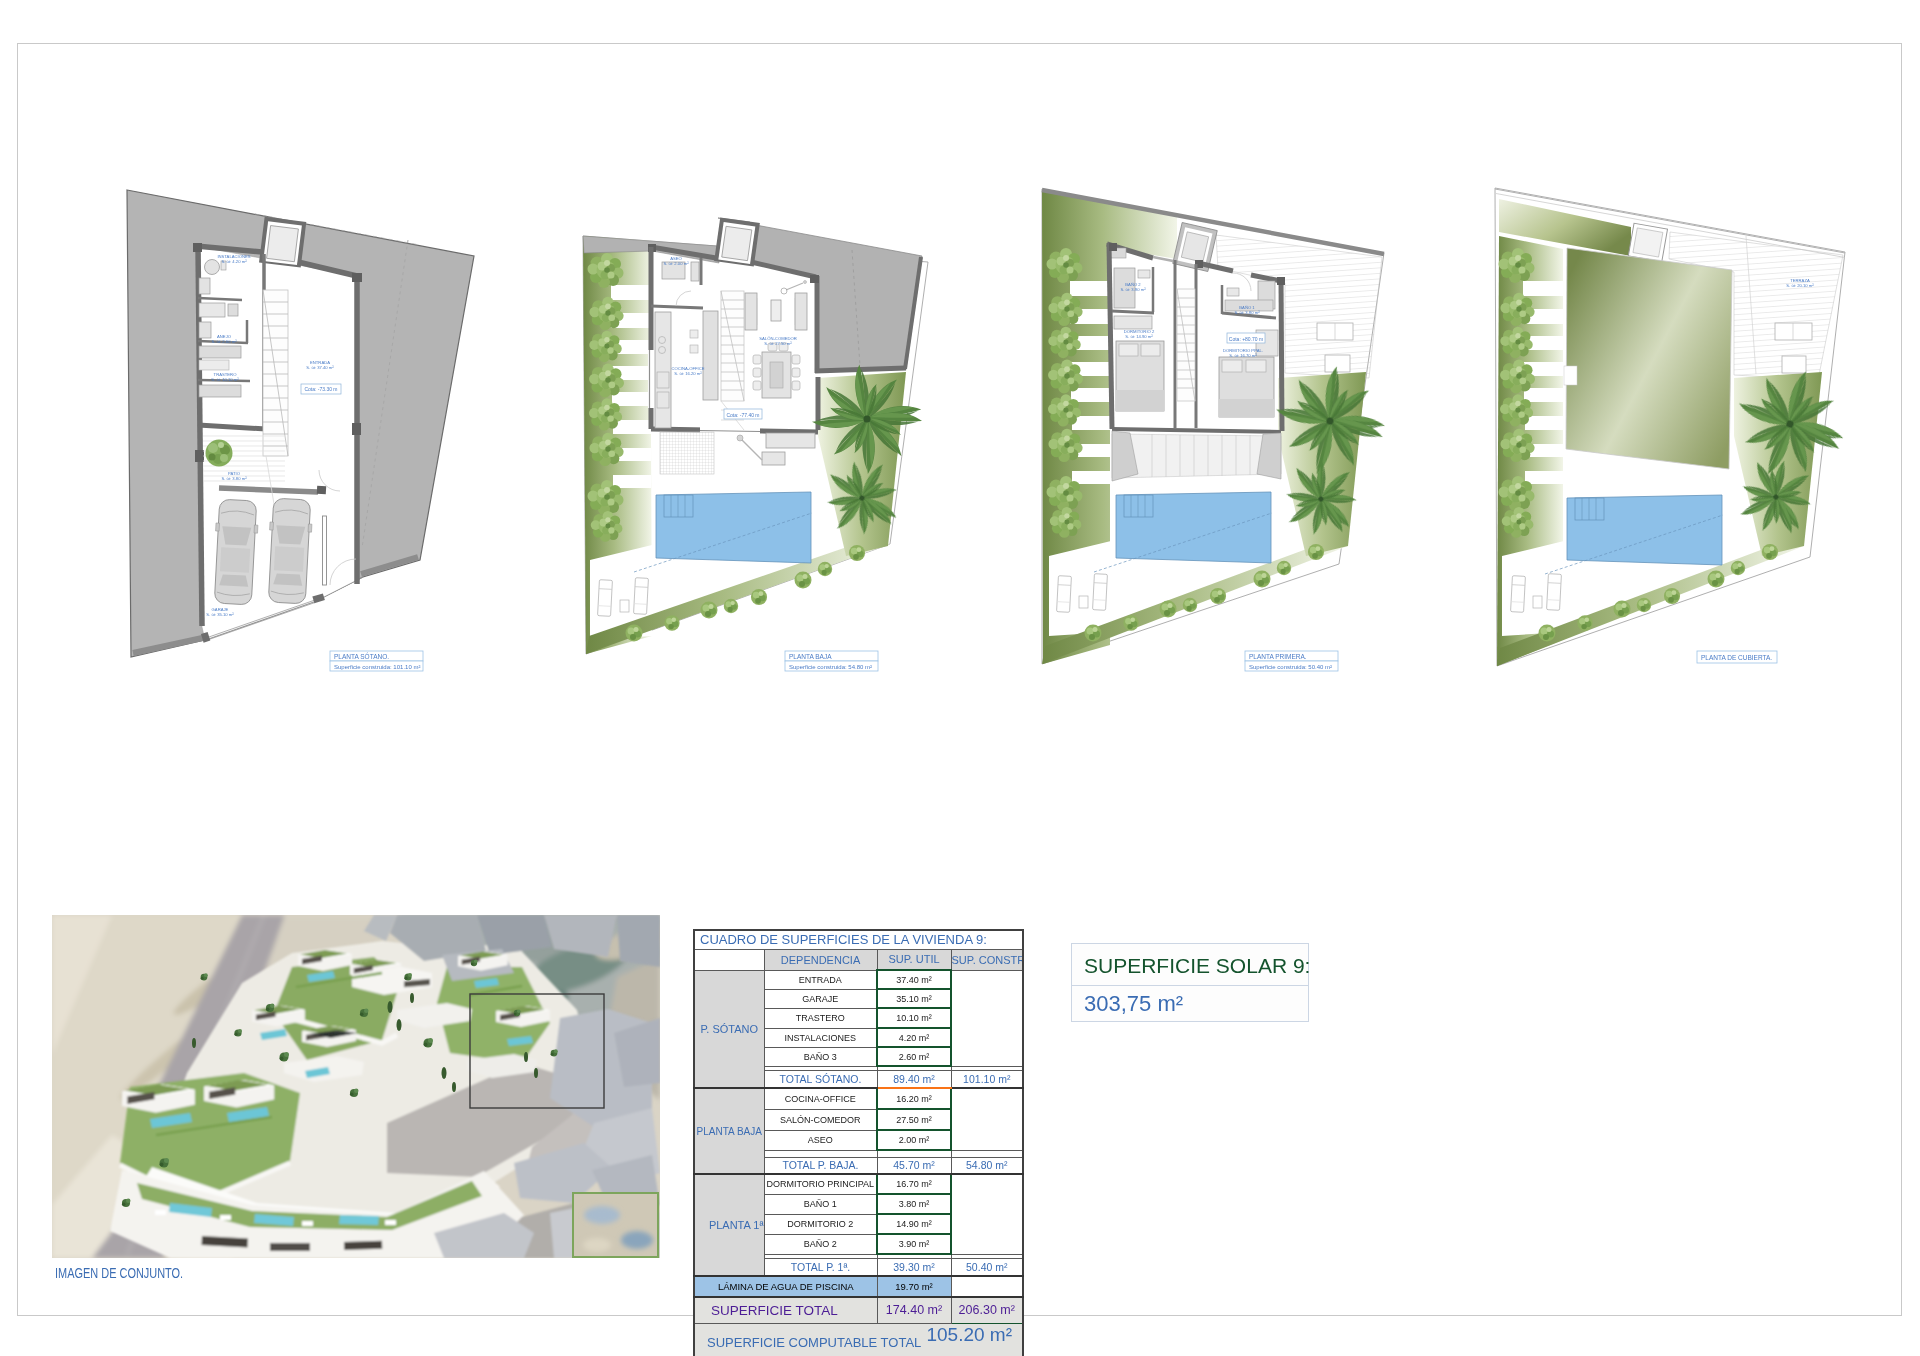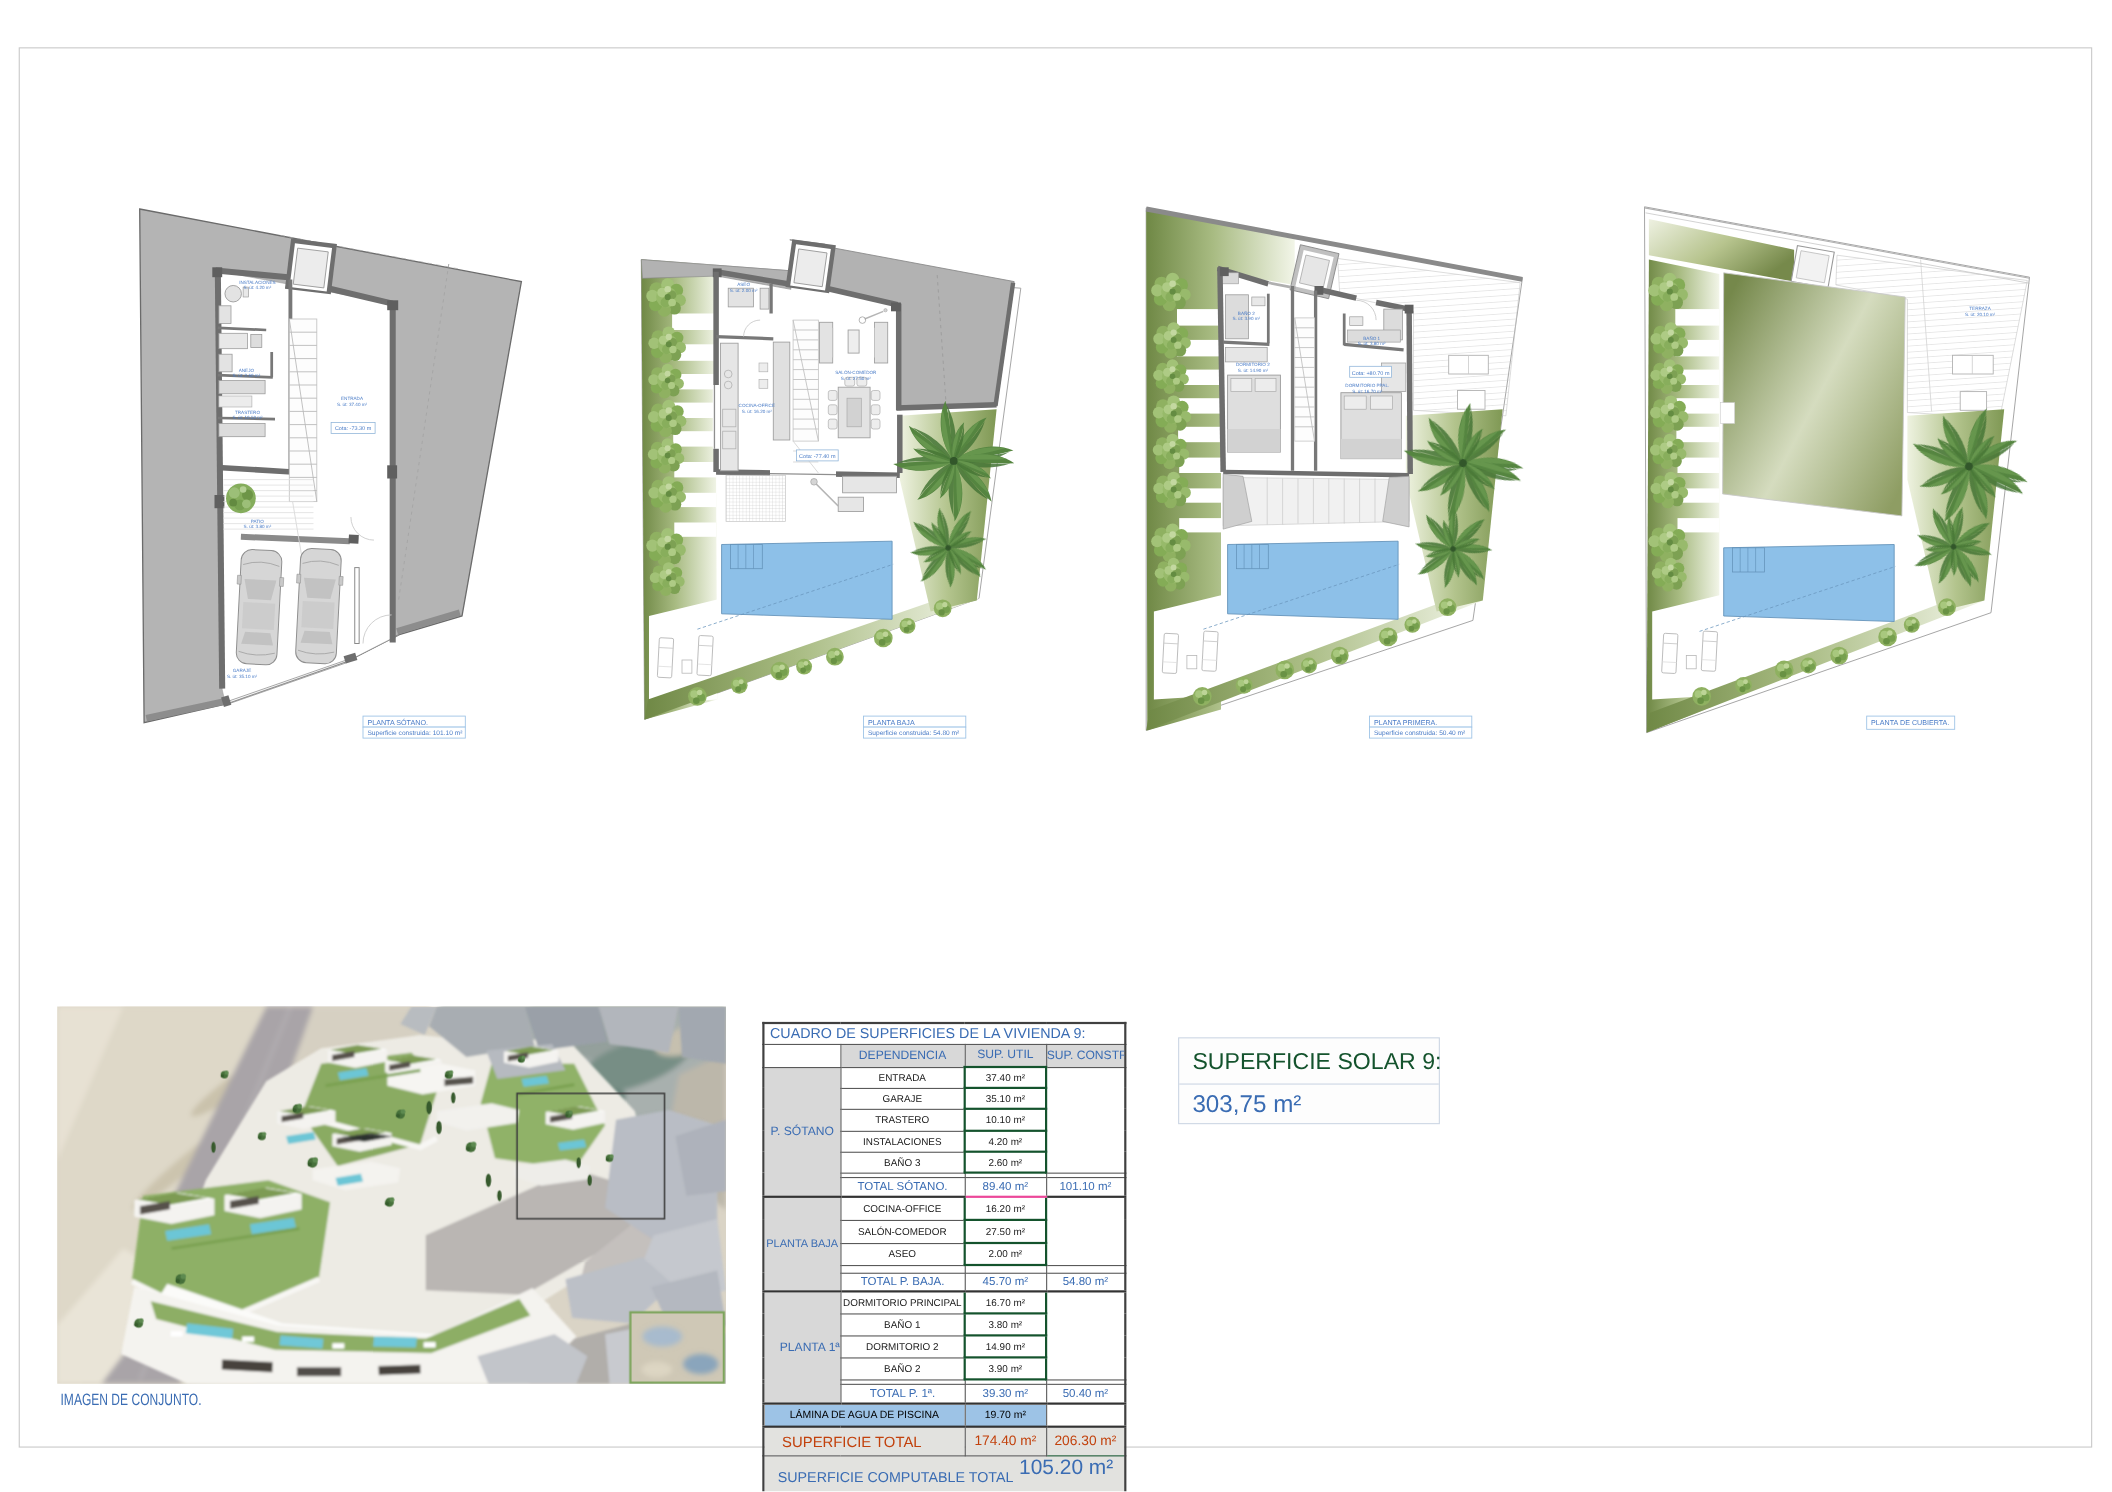--- a/index.html
+++ b/index.html
@@ -890,21 +890,21 @@
             <td class="rn">BAÑO 3</td>
             <td class="rv">2.60 m²</td>
           </tr>
 <tr style="height:4px">
             <td class="sep"></td>
             <td class="sep"></td>
             <td class="sep"></td>
           </tr>
 <tr style="height:18px;color:#3a6cb3;">
             <td class="tn" style="border-bottom:2px solid #333;">TOTAL SÓTANO.</td>
-            <td class="tv" style="border-bottom:2px solid #ec4899;text-align:center;">89.40 m²</td>
+            <td class="tv" style="border-bottom:2px solid #f97316;text-align:center;">89.40 m²</td>
             <td class="tv" style="border-bottom:2px solid #333;">101.10 m²</td>
           </tr>
 
 <tr style="height:21px">
             <td rowspan="5" style="border:1px solid #595959;background:#d8d8d8;color:#3a6cb3;font-size:10px;text-align:center;border-bottom:2px solid #333;">PLANTA BAJA</td>
 <td class="rn">COCINA-OFFICE</td>
             <td class="rv">16.20 m²</td>
             <td rowspan="3" style="border:1px solid #595959;"></td>
           </tr>
 <tr style="height:21px">
@@ -954,21 +954,21 @@
             <td class="tv" style="border-bottom:2px solid #333;">39.30 m²</td>
             <td class="tv" style="border-bottom:2px solid #333;">50.40 m²</td>
           </tr>
 
 <tr style="height:21px">
             <td colspan="2" style="border:1px solid #595959;background:#9dc3e6;font-size:9.5px;text-align:center;border-bottom:2px solid #333;">LÁMINA DE AGUA DE PISCINA</td>
 <td style="border:1px solid #595959;background:#9dc3e6;font-size:9.5px;text-align:center;border-bottom:2px solid #333;">19.70 m²</td>
 <td style="border:1px solid #595959;border-bottom:2px solid #333;"></td>
           </tr>
 
-<tr style="height:26px;color:#c2410c;background:#e2e2df;">
+<tr style="height:26px;color:#4c1d95;background:#e2e2df;">
             <td colspan="2" style="border:1px solid #595959;font-size:13.5px;padding-left:16px;">SUPERFICIE TOTAL</td>
 <td style="border:1px solid #595959;font-size:12.5px;text-align:center;">174.40 m²</td>
 <td style="border:1px solid #14532d;font-size:12.5px;text-align:center;">206.30 m²</td>
           </tr>
 
 <tr style="height:40px;color:#3a6cb3;background:#e2e2df;">
             <td colspan="4" style="border:1px solid #595959;font-size:13px;padding-left:12px;position:relative;">SUPERFICIE COMPUTABLE TOTAL<span style="position:absolute;right:10px;top:0px;font-size:19px;">105.20 m²</span></td>
           </tr>
 </tbody>
       </table>

